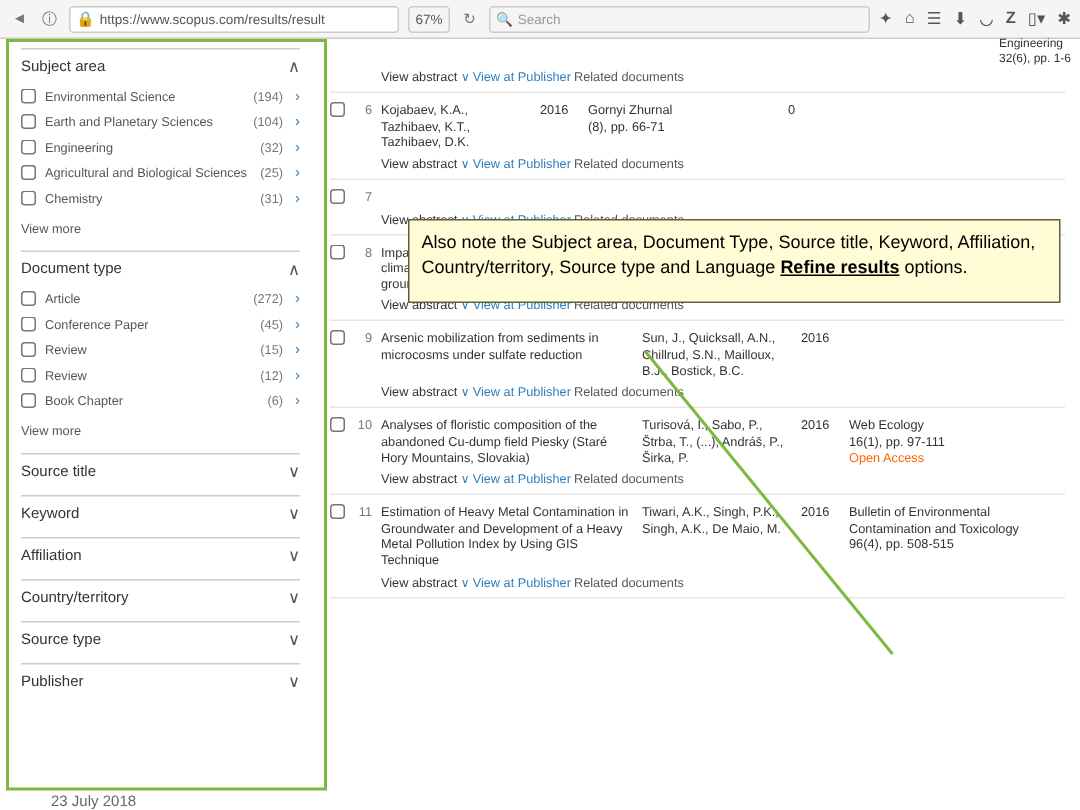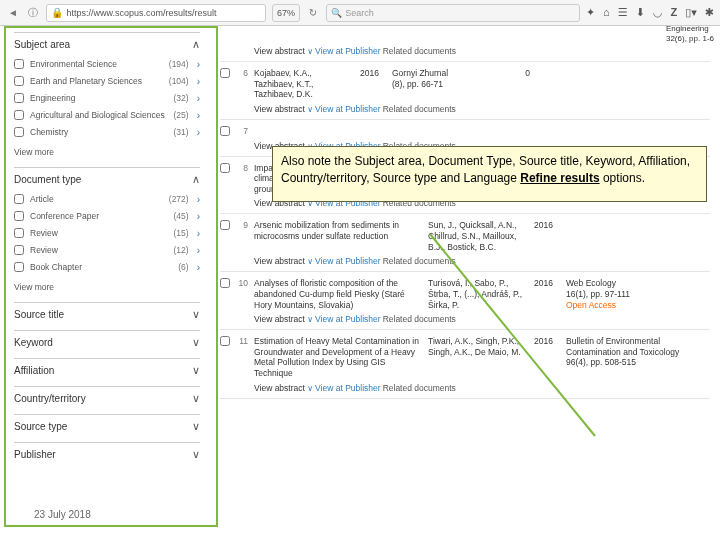--- a/index.html
+++ b/index.html
@@ -47,21 +47,21 @@
   .result-actions { display: flex; gap: 2px; padding: 2px 0 5px 34px; color: #555; font-size: 8.5px; cursor: pointer; border-bottom: 1px solid #e5e5e5; }
   .result-actions .link-abs { color: #333; }
   .result-actions .pub { color: #2e7ebd; }
   .result-actions .chv { color: #2e7ebd; font-size: 8px; }
   
   .callout { position: absolute; left: 272px; top: 120px; width: 435px; background: #fffcd6; border: 1.5px solid #5f5f3f; padding: 6px 8px; font-size: 12px; line-height: 1.4; color: #000; z-index: 20; }
   .callout-sep { height: 8px; }
   
   .connector-line { position: absolute; z-index: 15; pointer-events: none; }
   
-  .footer-date { position: absolute; bottom: 20px; left: 34px; font-size: 10px; color: #666; }
+  .footer-date { position: absolute; bottom: 0; left: 34px; font-size: 10px; color: #666; }
 </style>
 </head>
 <body>
 
 <div class="browser-bar">
   <span class="nav-arrow">◄</span>
   <span class="nav-arrow">ⓘ</span>
   <div class="url-box">
     <span class="lock">🔒</span>
     <span class="url-text">https://www.scopus.com/results/result</span>

